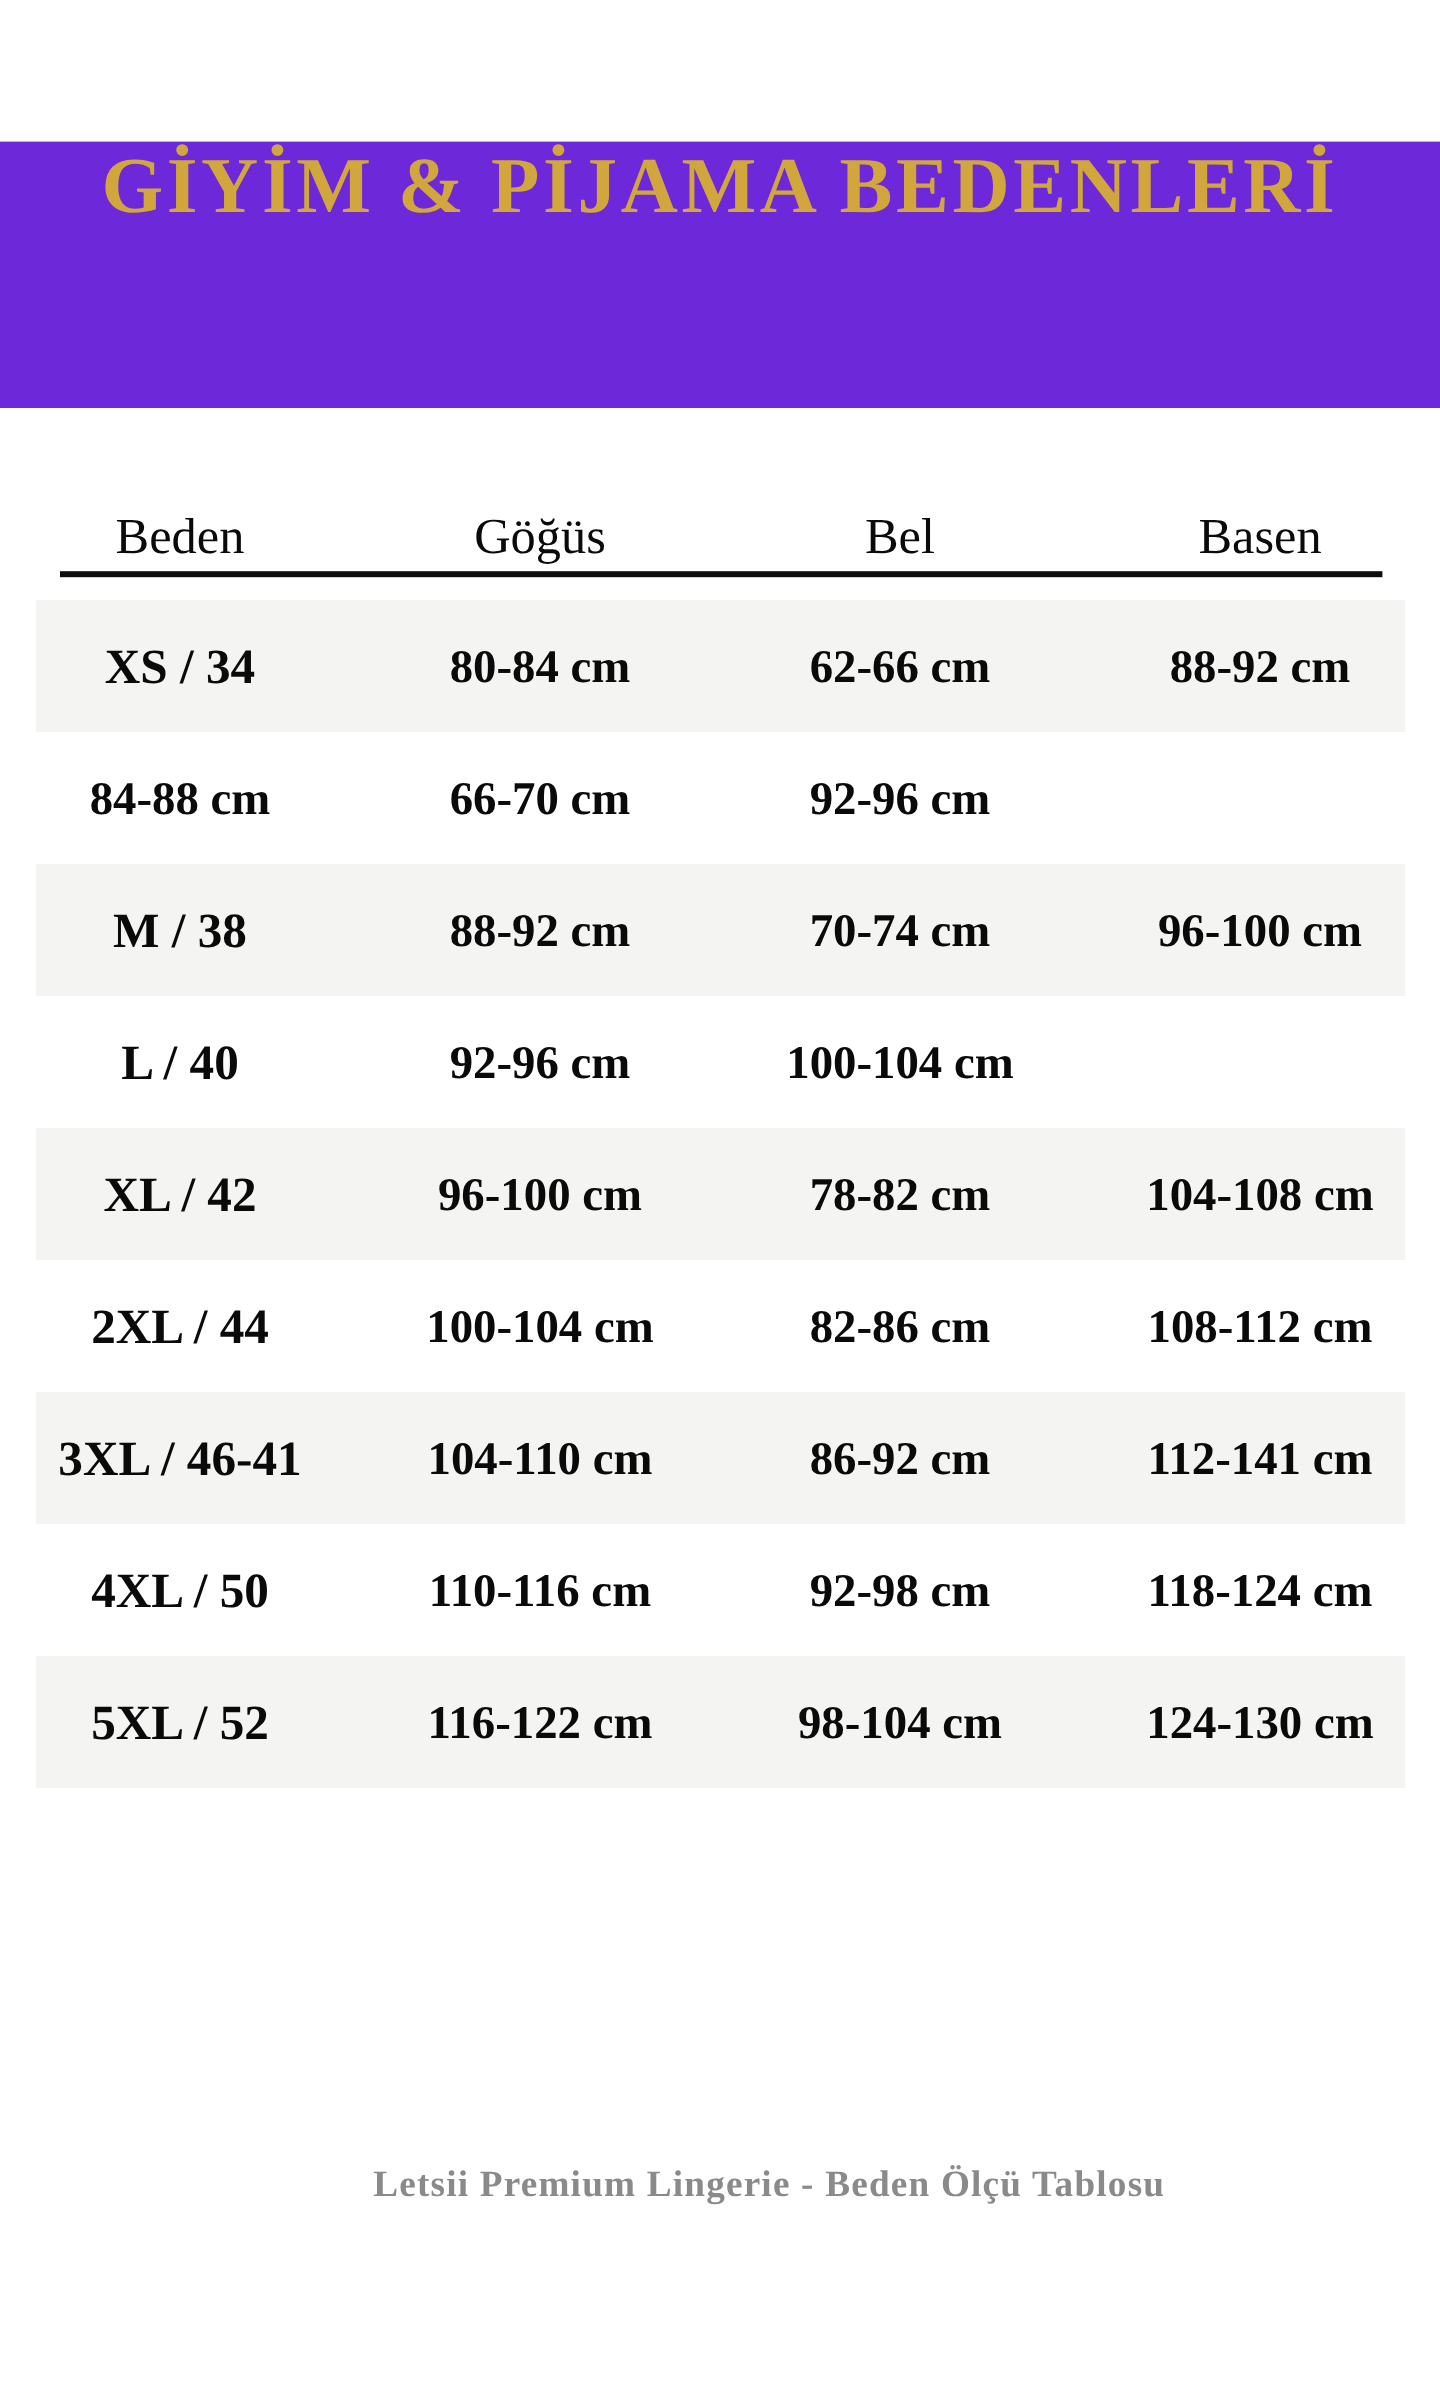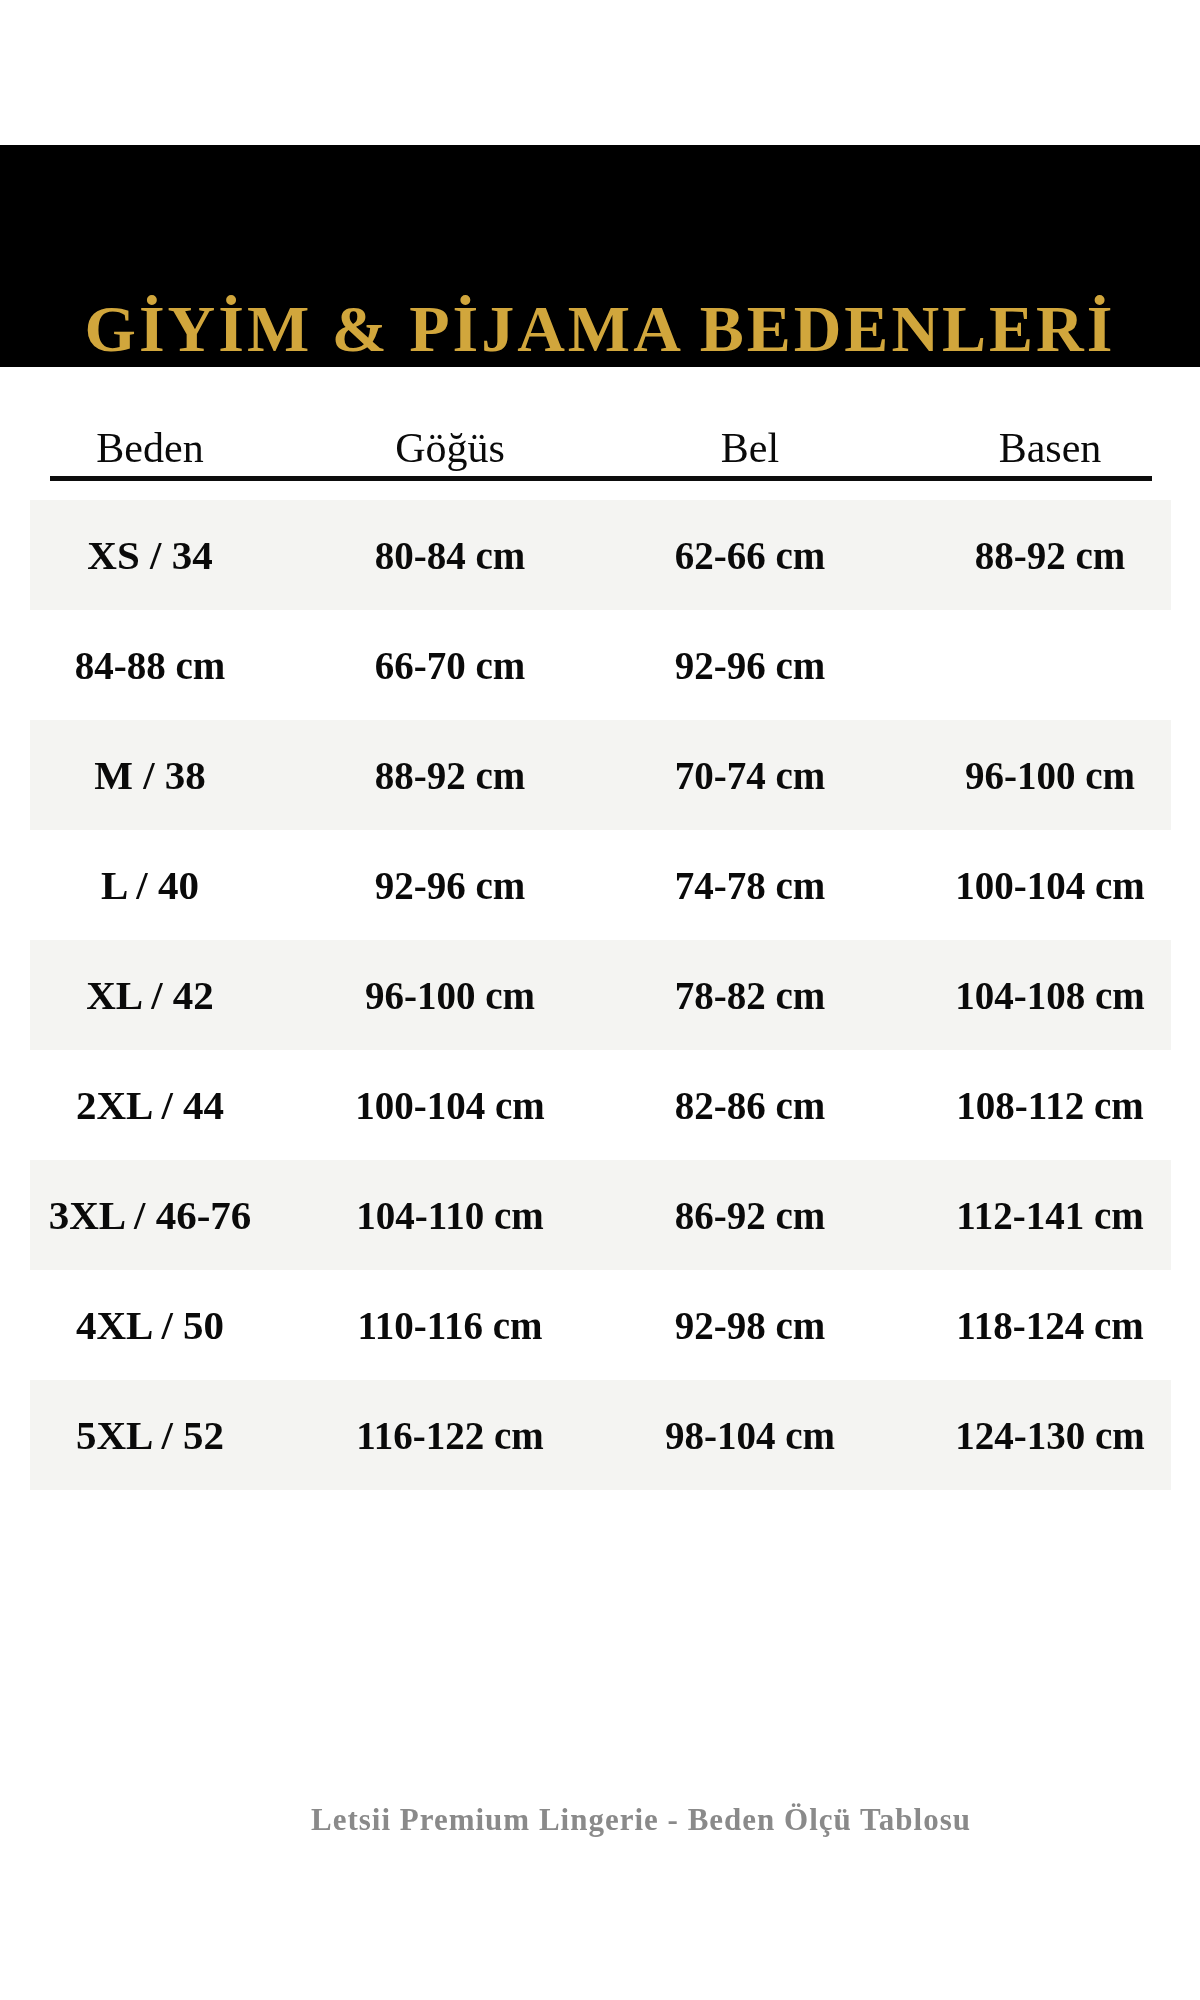--- a/index.html
+++ b/index.html
@@ -15,25 +15,24 @@
     color: #0c0c0c;
   }
 
   
   .banner {
     position: absolute;
     top: 118px;
     left: 0;
     width: 1200px;
     height: 222px;
-    background: #000000;
+    background: #6d28d9;
     display: flex;
-    align-items: flex-end;
+    align-items: flex-start;
     justify-content: center;
-    margin-top: 27px;
   }
   .banner-title {
     font-size: 66px;
     font-weight: 700;
     letter-spacing: 3px;
     white-space: nowrap;
     color: #d1a63c;
   }
 
   
@@ -144,37 +143,36 @@
       </div>
       <div class="row striped">
         <div class="cell size-cell">M / 38</div>
         <div class="cell">88-92 cm</div>
         <div class="cell">70-74 cm</div>
         <div class="cell">96-100 cm</div>
       </div>
       <div class="row">
         <div class="cell size-cell">L / 40</div>
         <div class="cell">92-96 cm</div>
-        <div class="cell">74-78 cm</div>
         <div class="cell">100-104 cm</div>
       </div>
       <div class="row striped">
         <div class="cell size-cell">XL / 42</div>
         <div class="cell">96-100 cm</div>
         <div class="cell">78-82 cm</div>
         <div class="cell">104-108 cm</div>
       </div>
       <div class="row">
         <div class="cell size-cell">2XL / 44</div>
         <div class="cell">100-104 cm</div>
         <div class="cell">82-86 cm</div>
         <div class="cell">108-112 cm</div>
       </div>
       <div class="row striped">
-        <div class="cell size-cell">3XL / 46-76</div>
+        <div class="cell size-cell">3XL / 46-41</div>
         <div class="cell">104-110 cm</div>
         <div class="cell">86-92 cm</div>
         <div class="cell">112-141 cm</div>
       </div>
       <div class="row">
         <div class="cell size-cell">4XL / 50</div>
         <div class="cell">110-116 cm</div>
         <div class="cell">92-98 cm</div>
         <div class="cell">118-124 cm</div>
       </div>

